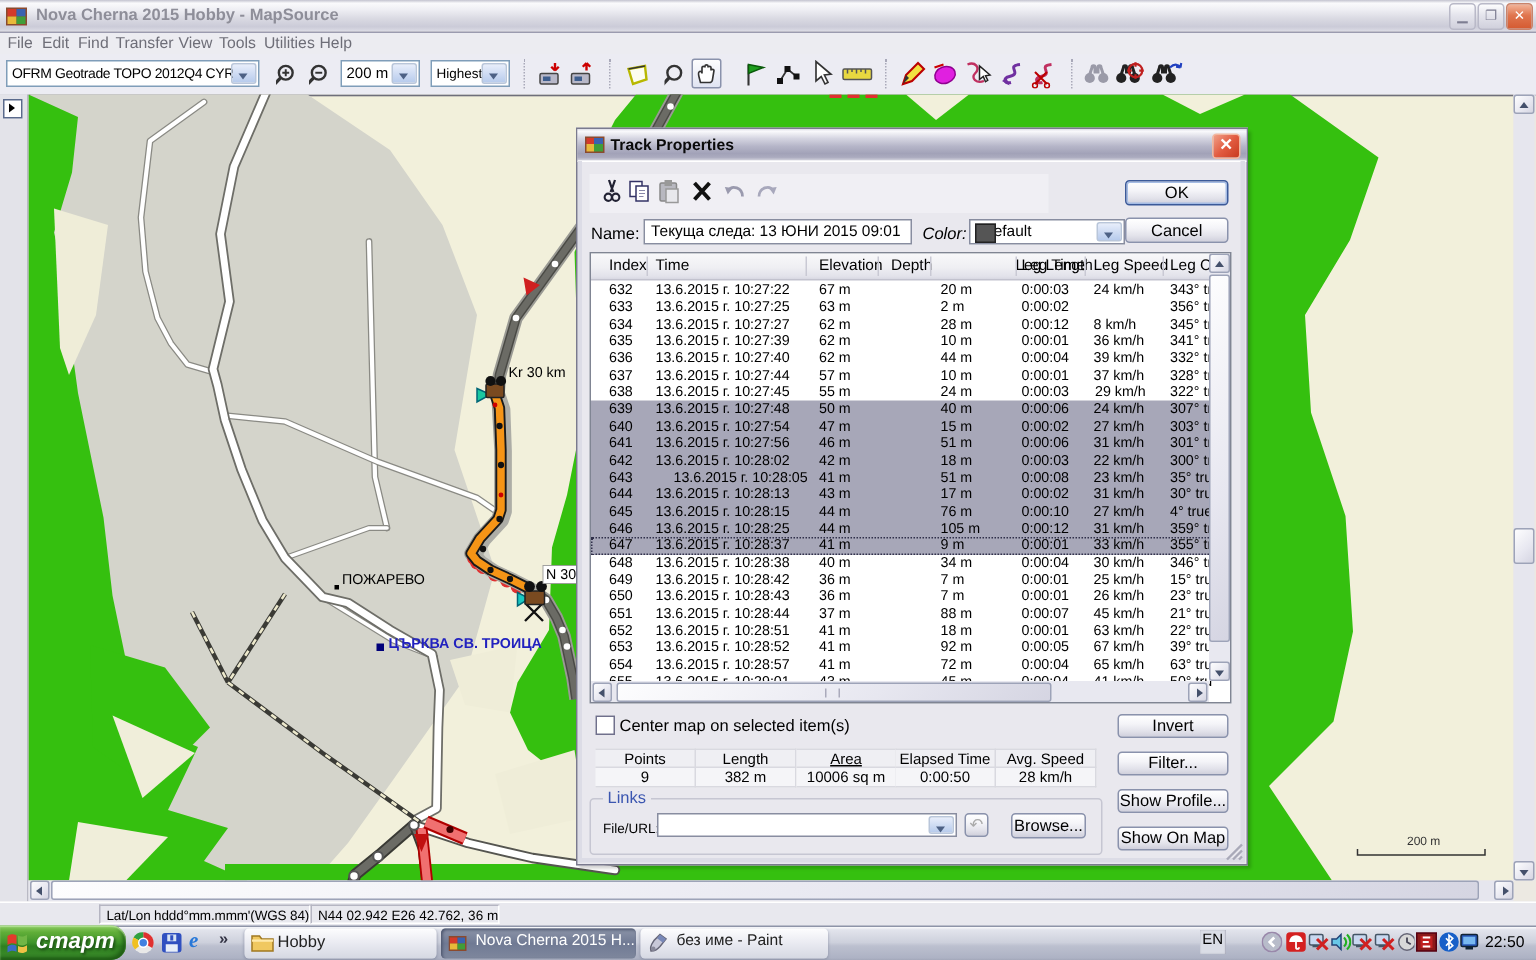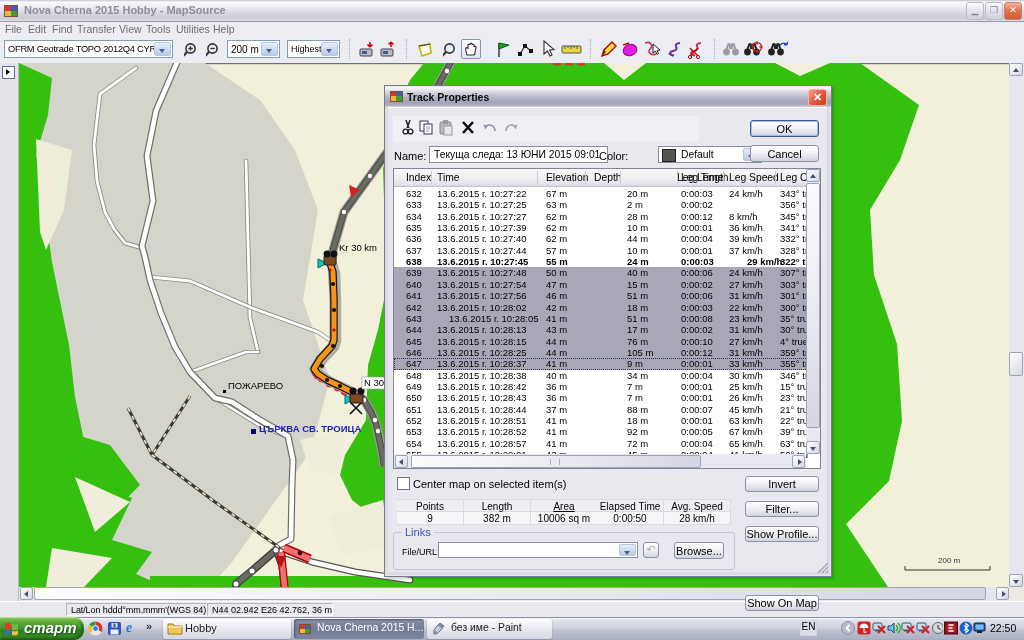--- a/index.html
+++ b/index.html
@@ -449,22 +449,22 @@
         <path d="M14,12 C14,6 7,4 4.5,8" stroke="#9A9AAE" stroke-width="1.8" fill="none"></path>
         <path d="M2.2,5.6 L7.4,6.4 L4.2,10.6 Z" fill="#9A9AAE"></path>
       </svg>
 <svg style="position:absolute;left:109px;top:3px" width="18" height="17" viewBox="0 0 18 17">
         <path d="M4,12 C4,6 11,4 13.5,8" stroke="#A8A8BC" stroke-width="1.8" fill="none"></path>
         <path d="M15.8,5.6 L10.6,6.4 L13.8,10.6 Z" fill="#A8A8BC"></path>
       </svg>
 </div>
  <div class="abs" style="left:9px;top:64px;">Name:</div>
  <div class="abs field" style="left:44px;top:60px;width:179px;height:17px;">Текуща следа: 13 ЮНИ 2015 09:01</div>
- <div class="abs" style="left:214px;top:64px;">Color:</div>
- <div class="abs field" style="left:273px;top:60px;width:104px;height:17px;padding-left:22px;">Default
+ <div class="abs" style="left:230px;top:64px;font-style:italic;">Color:</div>
+ <div class="abs field" style="left:261px;top:60px;width:104px;height:17px;padding-left:8px;">Default
    <span style="position:absolute;left:3px;top:2px;width:12px;height:11px;background:#555;border:1px solid #222;"></span>
    <span class="combtn"></span></div>
  <div class="abs xpbtn def" style="left:365px;top:34px;width:69px;height:17px;padding-top:2px;">OK</div>
  <div class="abs xpbtn" style="left:365px;top:59px;width:69px;height:17px;padding-top:2px;">Cancel</div>
 
  <div class="abs" id="grid">
 <div style="position:absolute;left:0;top:0;width:412px;height:17px;background:linear-gradient(180deg,#F8F8FA,#EFEFF3 55%,#E2E2EA 90%,#D8D8E2);border-bottom:1px solid #C2C2CE;"></div>
 <div style="position:absolute;left:12px;top:3px;">Index</div>
 <div style="position:absolute;left:43px;top:3px;">Time</div>
 <div style="position:absolute;left:152px;top:3px;">Elevation</div>
@@ -528,27 +528,27 @@
       </div>
 <div style="position:absolute;left:0px;top:75.75px;width:420px;height:11.35px;font-size:9.5px;line-height:11px;overflow:hidden;">
         <span style="position:absolute;left:12px;">637</span>
         <span style="position:absolute;left:43px;">13.6.2015 г. 10:27:44</span>
         <span style="position:absolute;left:152px;">57 m</span>
         <span style="position:absolute;left:233px;">10 m</span>
         <span style="position:absolute;left:287px;">0:00:01</span>
         <span style="position:absolute;left:335px;">37 km/h</span>
         <span style="position:absolute;left:386px;">328° tr</span>
       </div>
-<div style="position:absolute;left:0px;top:87.10px;width:420px;height:11.35px;font-size:9.5px;line-height:11px;overflow:hidden;font-weight:bold;">
+<div style="position:absolute;left:0px;top:87.10px;width:420px;height:11.35px;font-size:9.5px;line-height:11px;overflow:hidden;">
         <span style="position:absolute;left:12px;">638</span>
         <span style="position:absolute;left:43px;">13.6.2015 г. 10:27:45</span>
         <span style="position:absolute;left:152px;">55 m</span>
         <span style="position:absolute;left:233px;">24 m</span>
         <span style="position:absolute;left:287px;">0:00:03</span>
-        <span style="position:absolute;left:353px;">29 km/h</span>
+        <span style="position:absolute;left:336px;">29 km/h</span>
         <span style="position:absolute;left:386px;">322° tr</span>
       </div>
 <div style="position:absolute;left:0px;top:98.45px;width:420px;height:11.35px;font-size:9.5px;line-height:11px;overflow:hidden;">
         <span style="position:absolute;left:12px;">639</span>
         <span style="position:absolute;left:43px;">13.6.2015 г. 10:27:48</span>
         <span style="position:absolute;left:152px;">50 m</span>
         <span style="position:absolute;left:233px;">40 m</span>
         <span style="position:absolute;left:287px;">0:00:06</span>
         <span style="position:absolute;left:335px;">24 km/h</span>
         <span style="position:absolute;left:386px;">307° tr</span>
@@ -739,17 +739,17 @@
  <div class="abs" style="left:17px;top:461px;font-size:9px;">File/URL:</div>
  <div class="abs field" style="left:53px;top:456px;width:200px;height:16px;">
       <span class="combtn"></span>
     </div>
  <div class="abs xpbtn" style="left:258px;top:456px;width:16px;height:16px;color:#AAA;">↶</div>
  <div class="abs xpbtn" style="left:289px;top:456px;width:50px;height:17px;padding-top:2px;">Browse...</div>
 
  <div class="abs xpbtn" style="left:360px;top:390px;width:74px;height:16px;padding-top:1px;">Invert</div>
  <div class="abs xpbtn" style="left:360px;top:415px;width:74px;height:16px;padding-top:1px;">Filter...</div>
  <div class="abs xpbtn" style="left:360px;top:440px;width:74px;height:16px;padding-top:1px;">Show Profile...</div>
- <div class="abs xpbtn" style="left:360px;top:465px;width:74px;height:16px;padding-top:1px;margin-top:44px;">Show On Map</div>
+ <div class="abs xpbtn" style="left:360px;top:465px;width:74px;height:16px;padding-top:1px;">Show On Map</div>
 <svg style="position:absolute;left:430px;top:474px" width="14" height="14" viewBox="0 0 14 14">
       <path d="M13,3 L3,13 M13,7 L7,13 M13,11 L11,13" stroke="#A9A9B8" stroke-width="1.6"></path>
     </svg>
 </div>
 
 </body></html>

